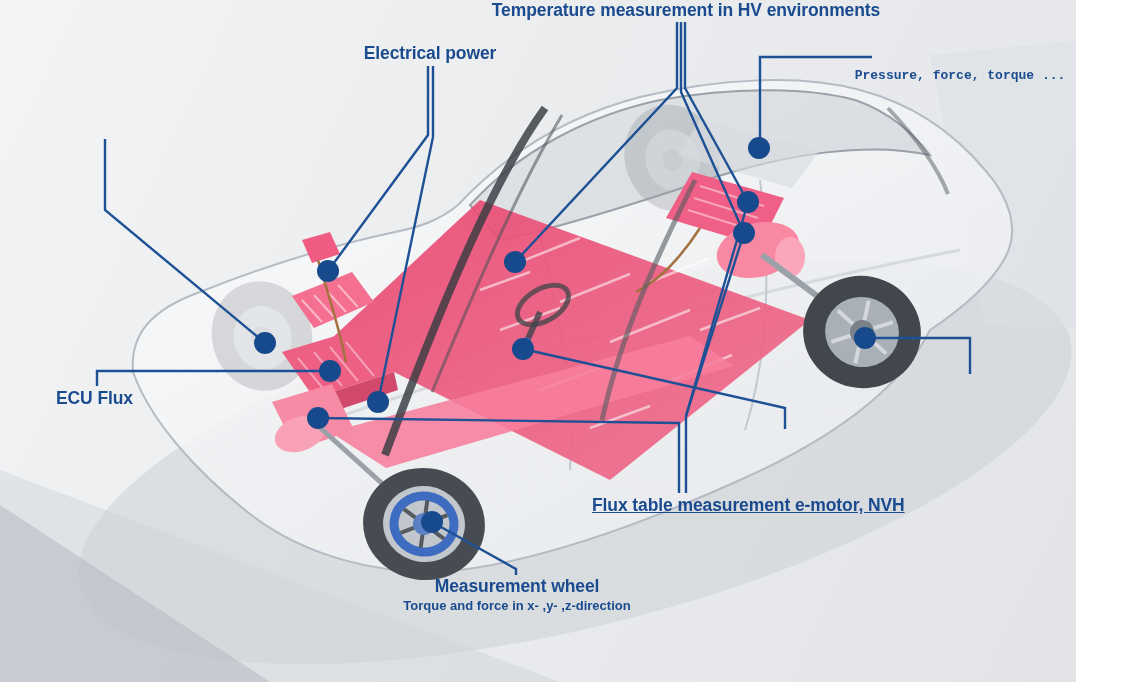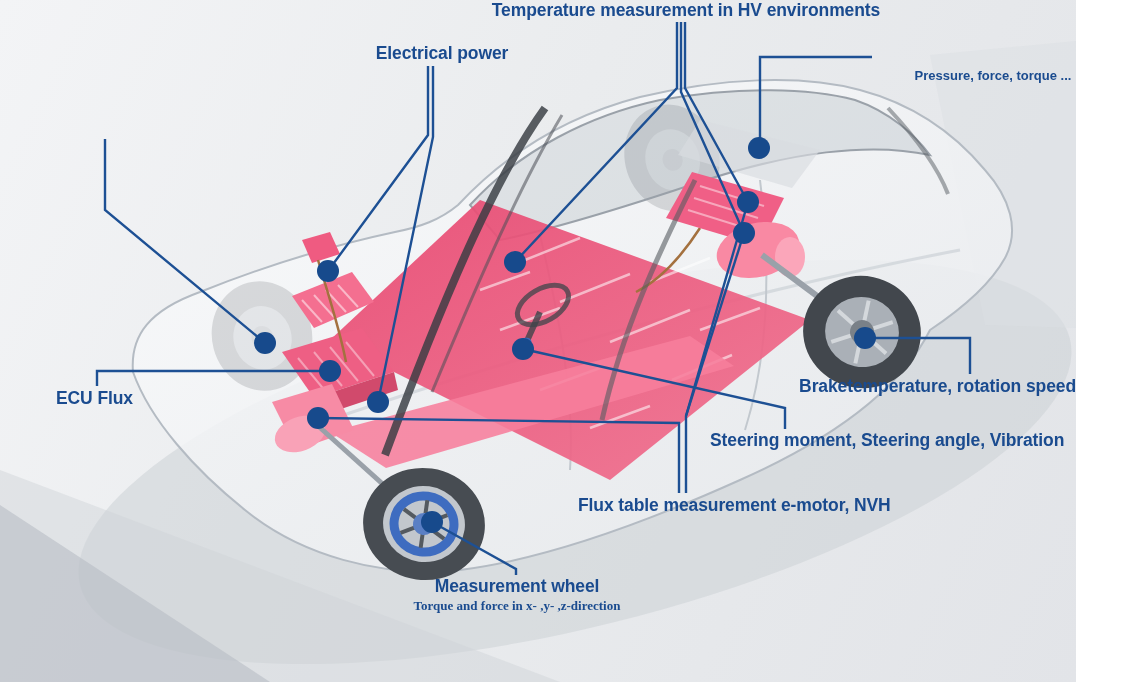--- a/index.html
+++ b/index.html
@@ -215,29 +215,27 @@
       <circle cx="378" cy="402" r="11"></circle>
       <circle cx="330" cy="371" r="11"></circle>
       <circle cx="265" cy="343" r="11"></circle>
       <circle cx="318" cy="418" r="11"></circle>
       <circle cx="432" cy="522" r="11"></circle>
     </g>
   </svg>
 
   <div class="callout center" style="left:686px;top:1px;">Temperature measurement in HV environments</div>
 
-  <div class="callout center" style="left:442px;top:44px;">Electrical power</div>
-
-  <div class="callout-sub center" style="left:993px;top:69px;">Pressure, force, torque ...</div>
+  <div class="callout center" style="left:430px;top:44px;">Electrical power</div>
+
+  <div class="callout-sub center" style="left:960px;top:69px;font-family:Liberation Mono, monospace;">Pressure, force, torque ...</div>
 
 
   <div class="callout" style="left:56px;top:389px;">ECU Flux</div>
 
-  <div class="callout right" style="top:377px;">Braketemperature, rotation speed</div>
-
-  <div class="callout" style="left:710px;top:431px;">Steering moment, Steering angle, Vibration</div>
-
-  <div class="callout" style="left:578px;top:496px;">Flux table measurement e-motor, NVH</div>
+
+
+  <div class="callout" style="left:592px;top:496px;text-decoration:underline;">Flux table measurement e-motor, NVH</div>
 
   <div class="callout center" style="left:517px;top:577px;text-align:center;">Measurement wheel</div>
-  <div class="callout-sub center" style="left:517px;top:599px;font-family:Liberation Serif, serif;">Torque and force in x- ,y- ,z-direction</div>
+  <div class="callout-sub center" style="left:517px;top:599px;">Torque and force in x- ,y- ,z-direction</div>
 
 </div>
 
 </body></html>

